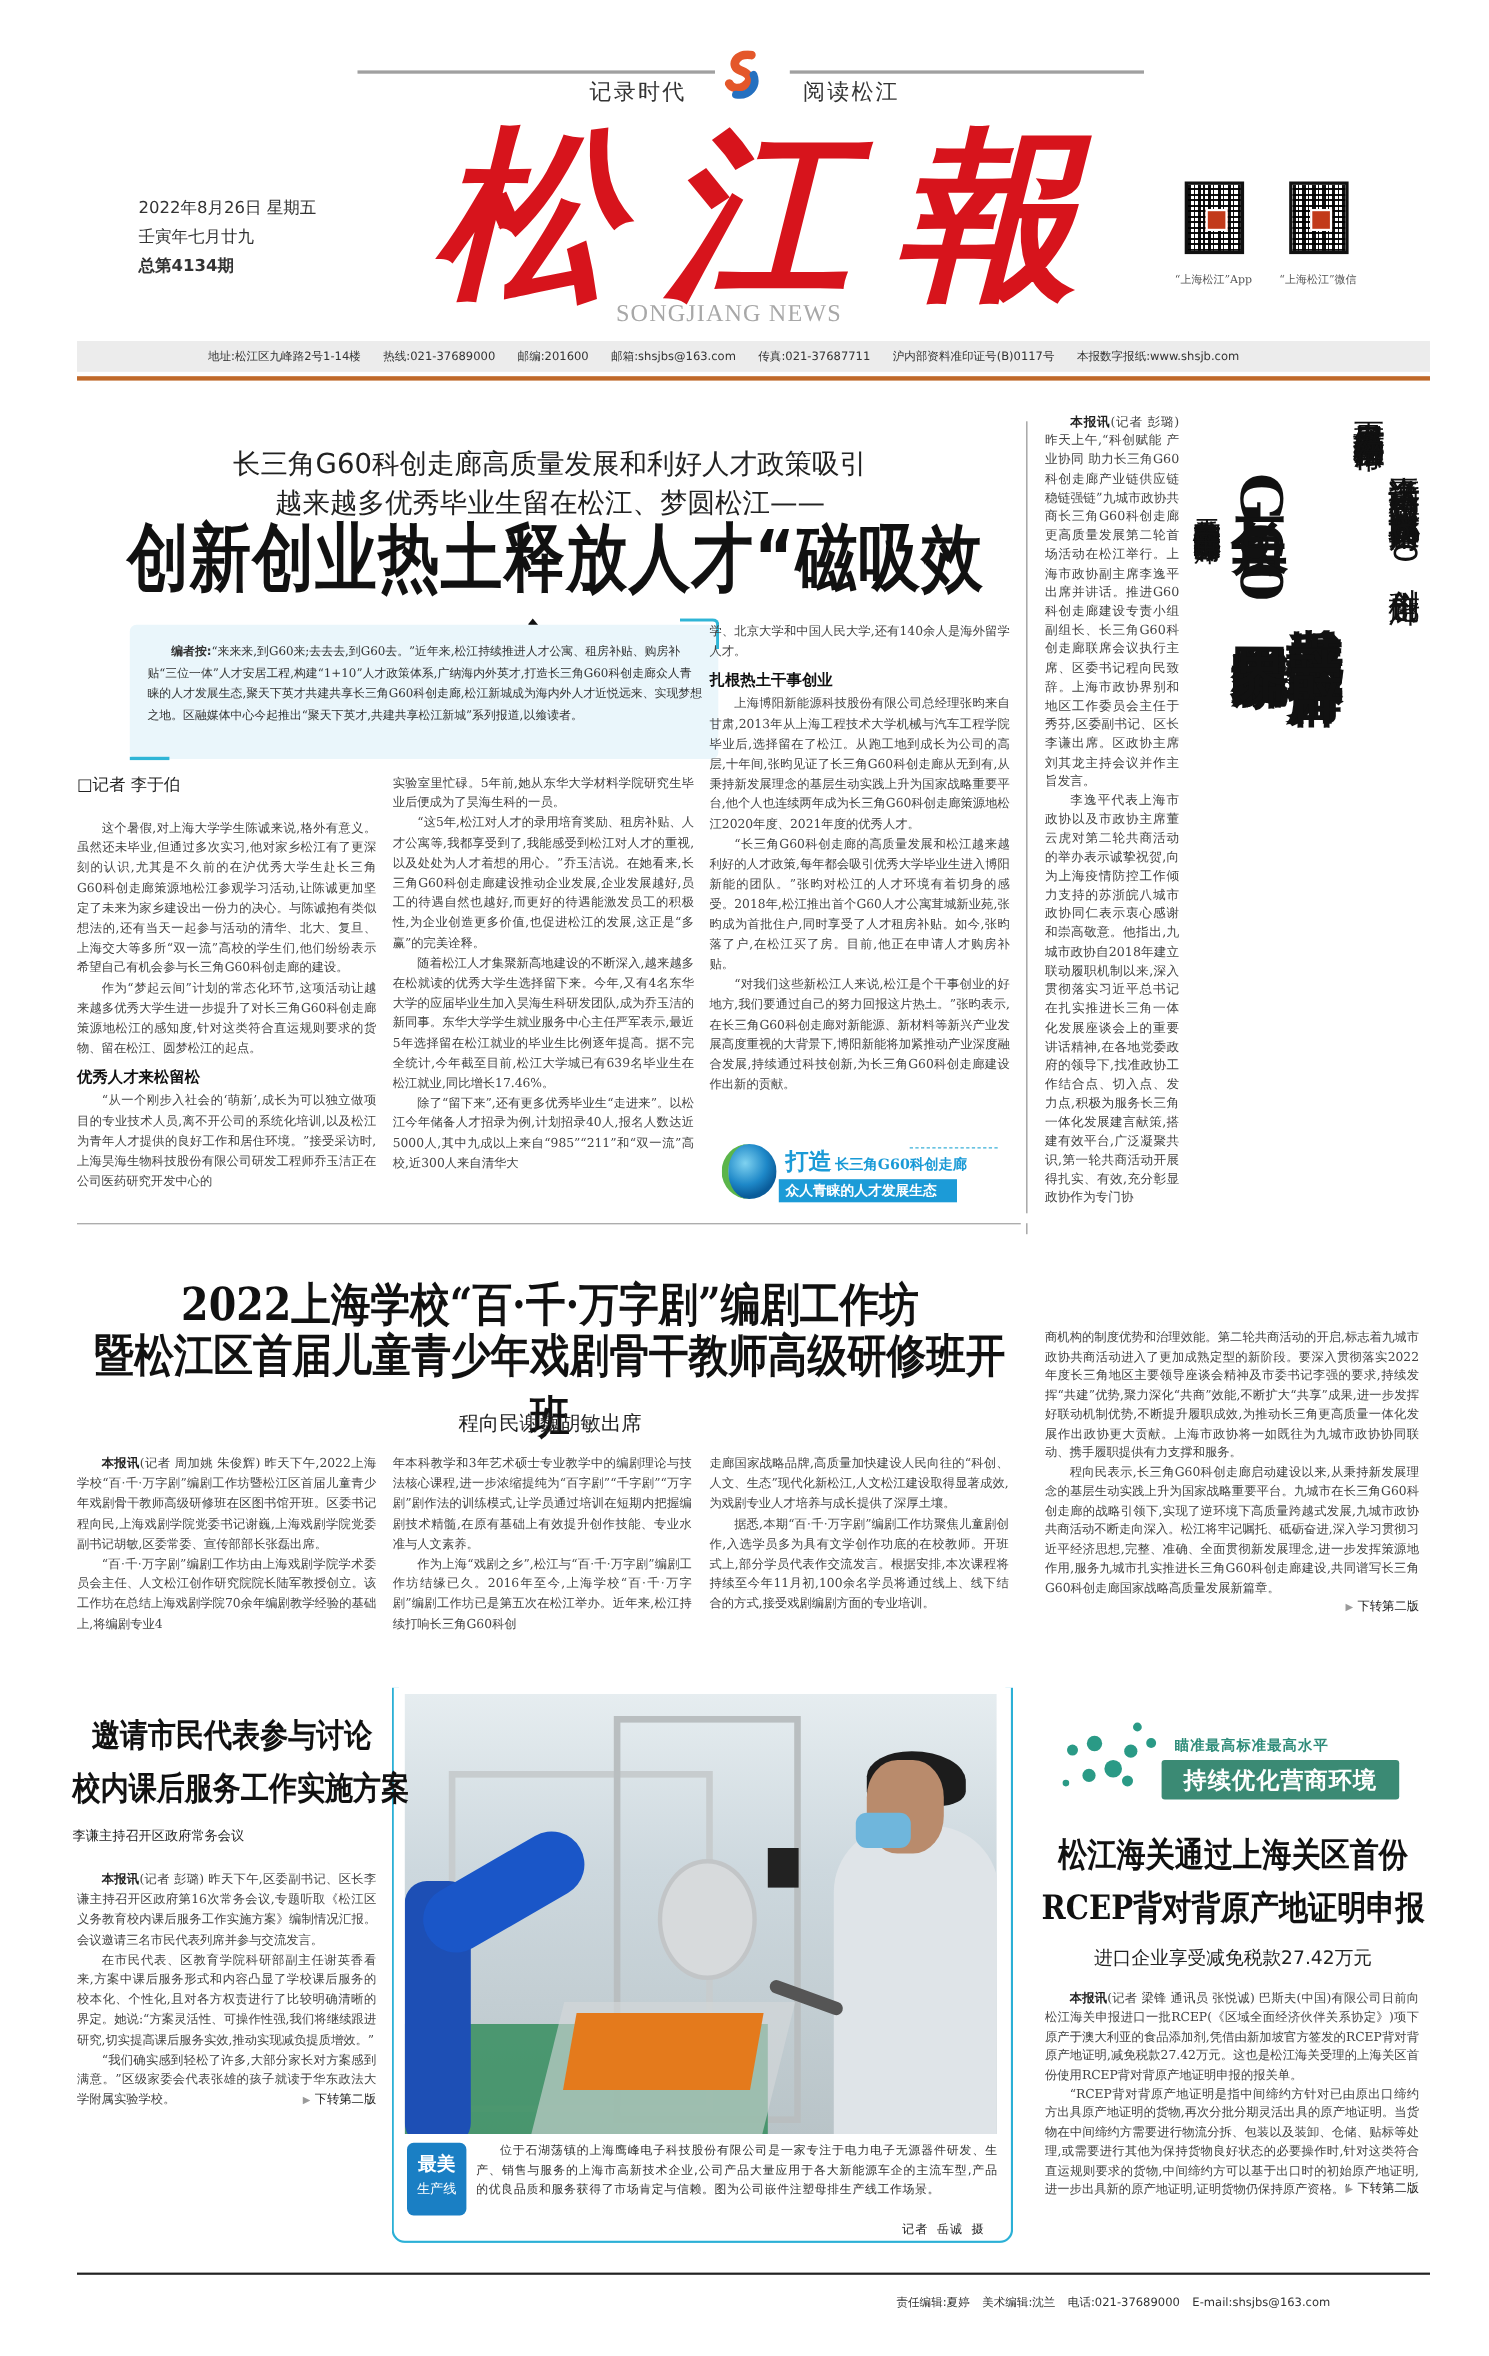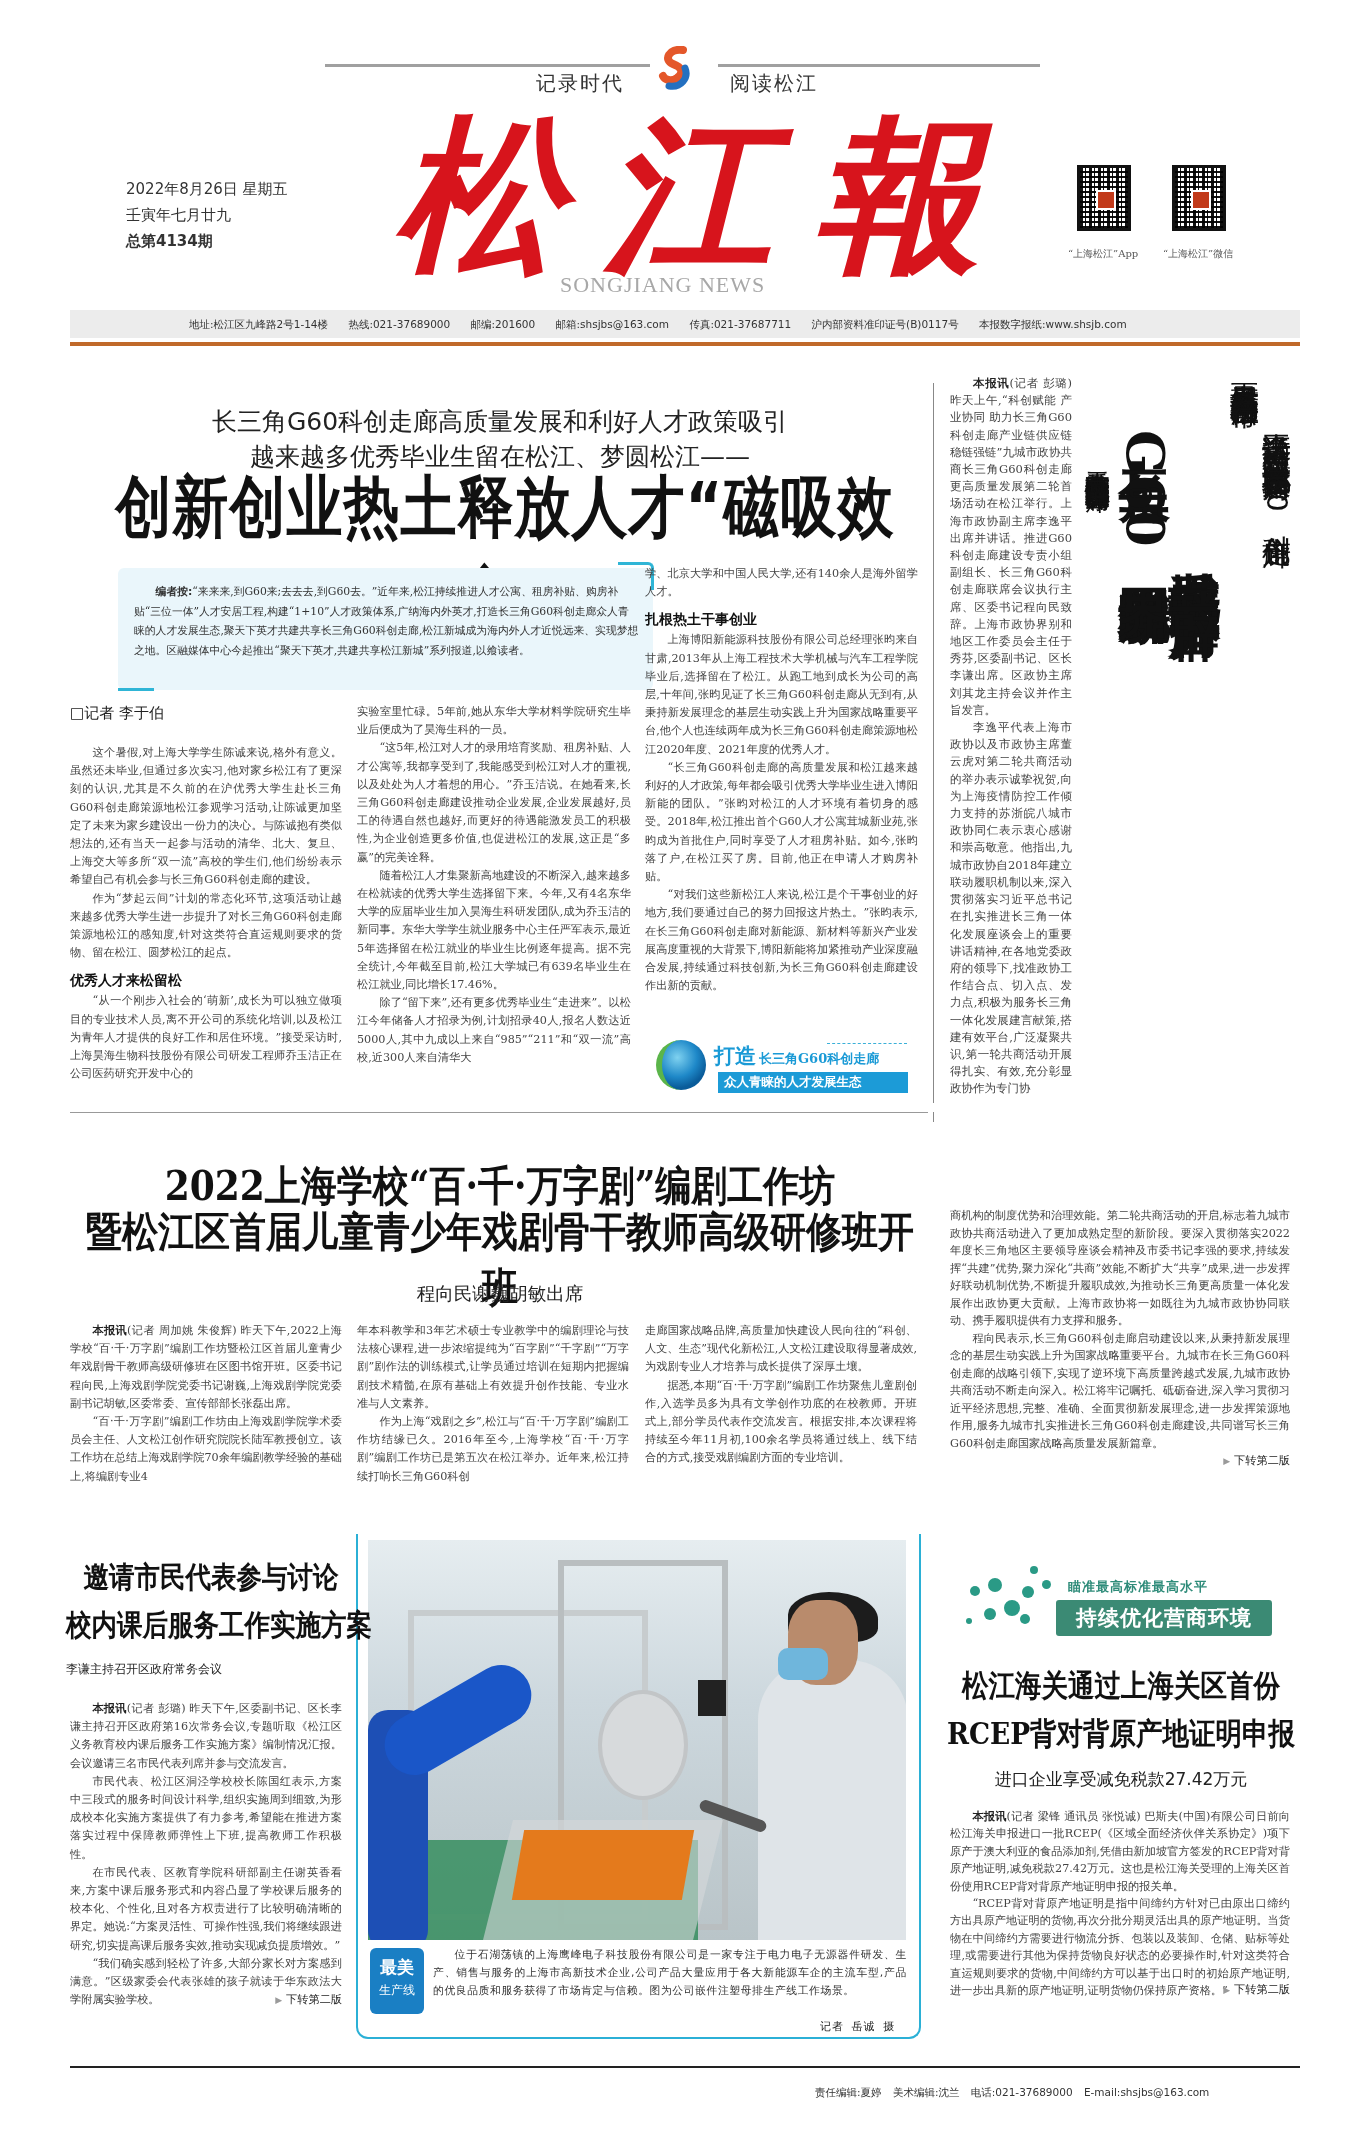--- a/index.html
+++ b/index.html
@@ -35,21 +35,21 @@
   .col p { text-indent: 2em; }
   .col h4 { font-family: "DejaVu Sans", sans-serif; font-size: 14px; color: #111; font-weight: bold; margin: 8px 0 2px 0; line-height: 20px; }
   .vline { position: absolute; width: 1px; background: #888; }
   .hline { position: absolute; height: 2px; background: #222; }
 
   
   .talent-banner { position: absolute; left: 652px; top: 1034px; width: 260px; height: 66px; }
   .tb-circle { position: absolute; left: 4px; top: 6px; width: 50px; height: 50px; border-radius: 50%; background: radial-gradient(circle at 35% 35%, #7fd2f0 0%, #1e88c8 45%, #0a5c9a 70%); border-left: 6px solid #5bb54a; }
   .tb-l1 { position: absolute; left: 62px; top: 8px; font-size: 21px; font-weight: bold; color: #1a9ad6; font-family: "DejaVu Serif", serif; white-space: nowrap; }
   .tb-l1 small { font-size: 13px; margin-left: 3px; }
-  .tb-l2 { position: absolute; left: 66px; top: 38px; width: 190px; background: #1c9bd7; color: #fff; font-size: 12.5px; font-weight: bold; padding: 2px 6px; font-family: "DejaVu Sans", sans-serif; white-space: nowrap; }
+  .tb-l2 { position: absolute; left: 56px; top: 38px; width: 162px; background: #1c9bd7; color: #fff; font-size: 12.5px; font-weight: bold; padding: 2px 6px; font-family: "DejaVu Sans", sans-serif; white-space: nowrap; }
   .tb-dash { position: absolute; left: 175px; top: 9px; width: 80px; height: 1px; border-top: 1px dashed #3ab0d8; }
 
   
   .vhead { position: absolute; writing-mode: vertical-rl; color: #111; }
   .vh-1 { left: 1260px; top: 410px; font-size: 29px; font-family: "DejaVu Sans", sans-serif; line-height: 34px; letter-spacing: 1px; }
   .vh-2 { left: 1228px; top: 360px; font-size: 29px; font-family: "DejaVu Sans", sans-serif; line-height: 34px; letter-spacing: 1px; }
   .vh-3 { left: 1165px; top: 530px; font-size: 52px; font-weight: bold; line-height: 60px; }
   .vh-4 { left: 1115px; top: 430px; font-size: 52px; font-weight: bold; line-height: 60px; }
   .vh-5 { left: 1082px; top: 452px; font-size: 25px; font-family: "DejaVu Sans", sans-serif; line-height: 30px; letter-spacing: 0.5px; }
 
@@ -235,21 +235,20 @@
   <span class="b2">生产线</span>
 </div>
 <div class="caption">位于石湖荡镇的上海鹰峰电子科技股份有限公司是一家专注于电力电子无源器件研发、生产、销售与服务的上海市高新技术企业,公司产品大量应用于各大新能源车企的主流车型,产品的优良品质和服务获得了市场肯定与信赖。图为公司嵌件注塑母排生产线工作场景。</div>
 <div class="credit">记者 岳诚 摄</div>
 
 <div class="h3" style="top:1560px;">邀请市民代表参与讨论</div>
 <div class="h3" style="top:1608px;">校内课后服务工作实施方案</div>
 <div class="sub3">李谦主持召开区政府常务会议</div>
 <div class="col" style="left:70px;top:1700px;width:272px;">
   <p><b class="lead">本报讯</b><span>(记者 彭璐) 昨天下午,区委副书记、区长李谦主持召开区政府第16次常务会议,专题听取《松江区义务教育校内课后服务工作实施方案》编制情况汇报。会议邀请三名市民代表列席并参与交流发言。</span></p>
-  <p>市民代表、松江区洞泾学校校长陈国红表示,方案中三段式的服务时间设计科学,组织实施周到细致,为形成校本化实施方案提供了有力参考,希望能在推进方案落实过程中保障教师弹性上下班,提高教师工作积极性。</p>
   <p>在市民代表、区教育学院科研部副主任谢英香看来,方案中课后服务形式和内容凸显了学校课后服务的校本化、个性化,且对各方权责进行了比较明确清晰的界定。她说:“方案灵活性、可操作性强,我们将继续跟进研究,切实提高课后服务实效,推动实现减负提质增效。”</p>
   <p>“我们确实感到轻松了许多,大部分家长对方案感到满意。”区级家委会代表张雄的孩子就读于华东政法大学附属实验学校。</p>
   <div style="text-align:right;margin-top:-18px;" class="cont"><span class="tri">▶</span><span>下转第二版</span></div>
 </div>
 
 <div class="vline" style="left:933px;top:1112px;height:10px;"></div>
 
 <div class="biz-banner">
   <div class="bz-dots">
     <div class="bz-dot" style="left:10px;top:30px;width:10px;height:10px;"></div>

